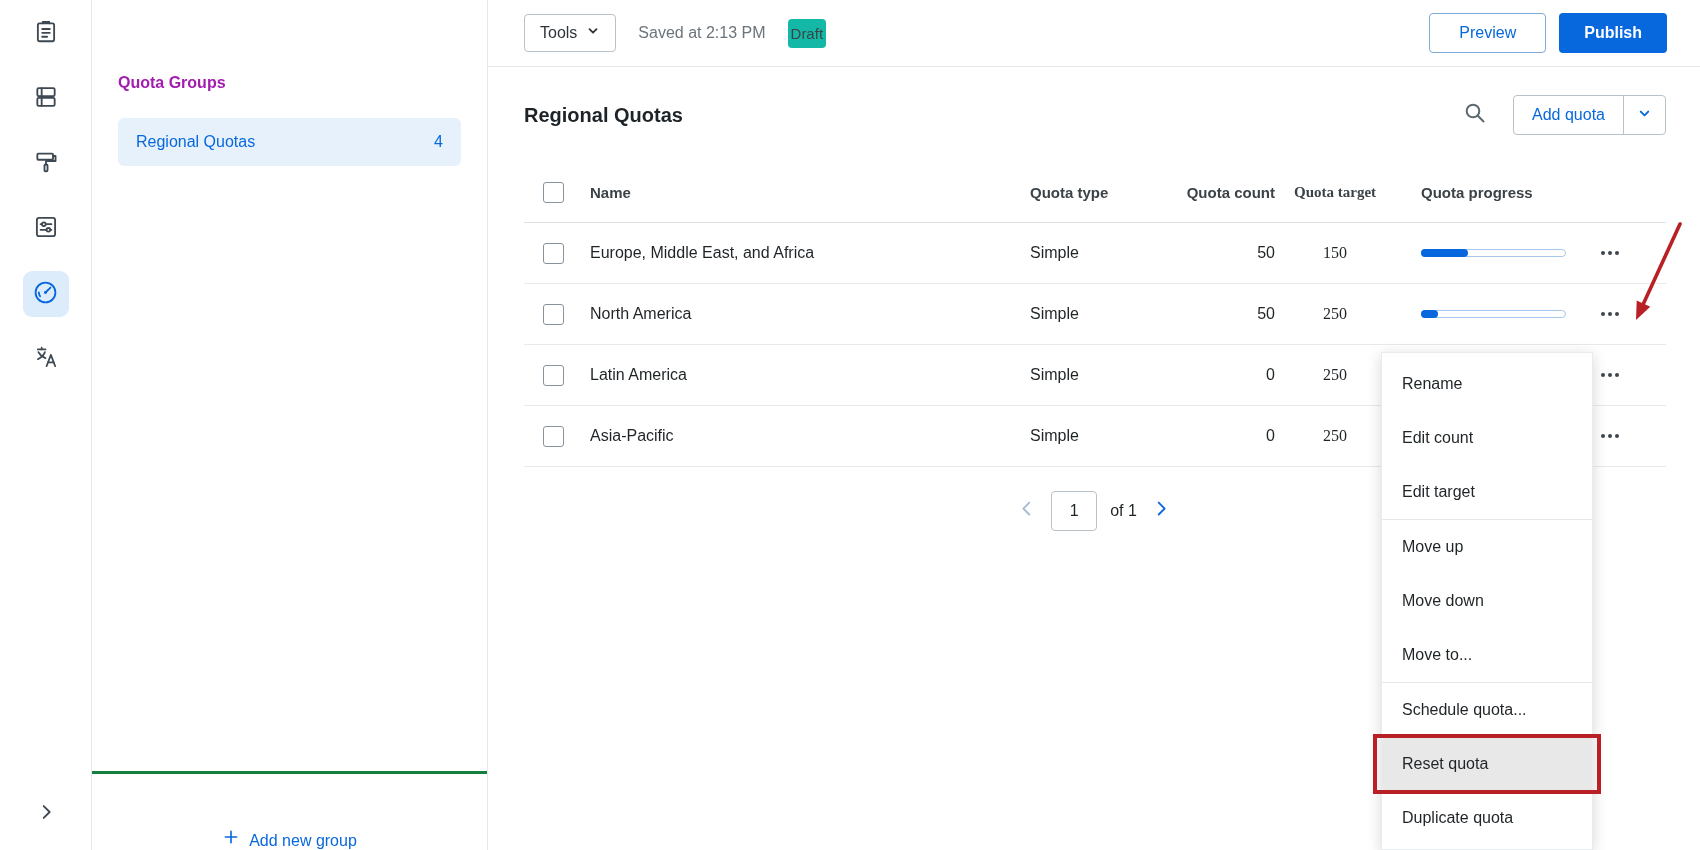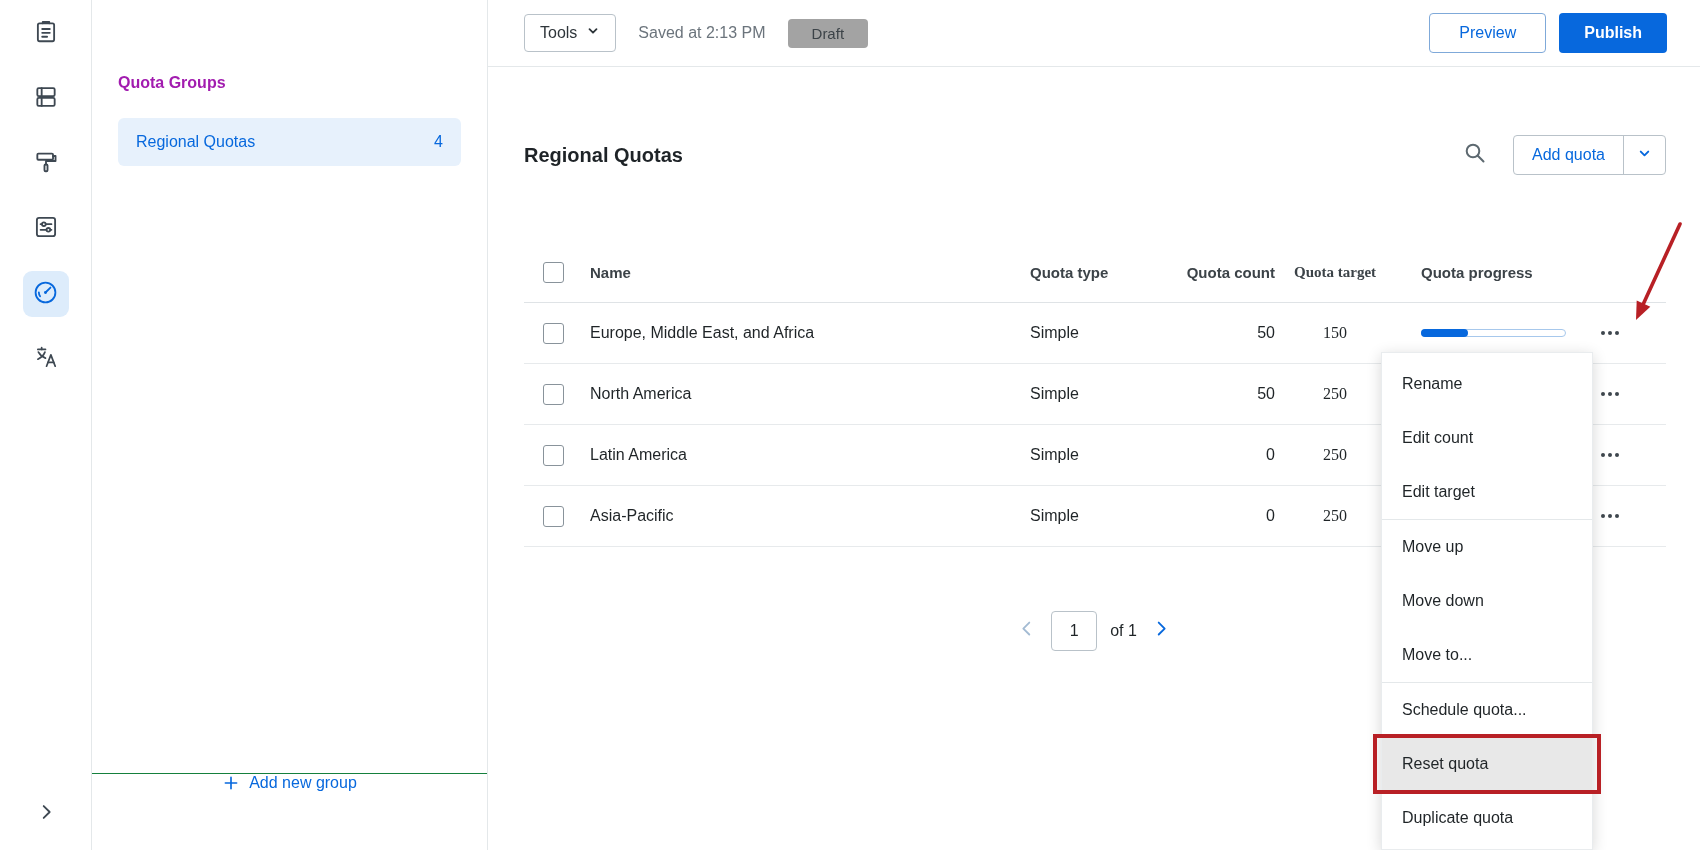--- a/index.html
+++ b/index.html
@@ -10,28 +10,28 @@
   .rail{width:92px;flex-shrink:0;border-right:1px solid #e4e8ea;display:flex;flex-direction:column;align-items:center;padding-top:11px;gap:19px;box-sizing:border-box;background:#fff;}
   .rail-icon{width:46px;height:46px;border-radius:9px;display:flex;align-items:center;justify-content:center;color:#3e4852;cursor:pointer;}
   .rail-icon.selected{background:#ddecfb;color:#0768dd;}
   .rail-expand{margin-top:auto;margin-bottom:16px;width:40px;height:40px;display:flex;align-items:center;justify-content:center;color:#3e4852;cursor:pointer;}
 
   
   .panel{width:396px;flex-shrink:0;border-right:1px solid #e4e8ea;position:relative;padding:24px 26px 0;box-sizing:border-box;background:#fff;}
   .panel-title{font-size:19px;font-weight:500;color:#1e2327;}
   .groups-heading{margin-top:50px;font-size:16px;font-weight:700;color:#a21caf;}
   .group-item{margin-top:26px;height:48px;background:#e7f1fc;border-radius:6px;display:flex;align-items:center;justify-content:space-between;padding:0 18px;color:#0768dd;font-size:16px;cursor:pointer;}
-  .panel-footer{position:absolute;bottom:0;left:0;right:0;height:76px;border-top:1px solid #15803d;display:flex;align-items:flex-start;justify-content:center;color:#0768dd;font-size:16px;gap:9px;cursor:pointer;}
-
-  
-  .main{flex:1;display:flex;flex-direction:column;min-width:0;background:#fff;gap:40px;}
+  .panel-footer{position:absolute;bottom:0;left:0;right:0;height:76px;border-top:3px solid #15803d;display:flex;align-items:flex-end;justify-content:center;color:#0768dd;font-size:16px;gap:9px;cursor:pointer;}
+
+  
+  .main{flex:1;display:flex;flex-direction:column;min-width:0;background:#fff;}
   .topbar{height:67px;flex-shrink:0;border-bottom:1px solid #e4e8ea;display:flex;align-items:center;padding:0 33px 0 36px;box-sizing:border-box;}
   .tools-btn{display:flex;align-items:center;gap:9px;border:1px solid #b9c2c9;border-radius:4px;padding:9px 15px;font-size:16px;color:#2e353a;background:#fff;cursor:pointer;}
   .saved-text{margin-left:22px;color:#6b747c;font-size:16px;}
-  .draft-badge{margin-left:22px;background:#a3a3a3;border-radius:4px;padding:6px 24px;font-size:15px;color:#3c4348;}
+  .draft-badge{margin-left:22px;background:#14b8a6;border-radius:4px;padding:6px 3px;font-size:15px;color:#3c4348;}
   .topbar-spacer{flex:1;}
   .preview-btn{border:1px solid #7fa9d9;color:#0768dd;background:#fff;border-radius:4px;padding:10px 29px;font-size:16px;cursor:pointer;}
   .publish-btn{margin-left:13px;background:#0768dd;color:#fff;border-radius:4px;padding:11px 25px;font-size:16px;border:none;cursor:pointer;font-weight:bold;}
 
   .section-header{display:flex;align-items:center;padding:28px 34px 0 36px;}
   .section-title{font-size:20px;font-weight:700;flex:1;color:#1e2327;}
   .search-btn{color:#5d6970;margin-right:26px;display:flex;align-items:center;cursor:pointer;}
   .addq{display:flex;border:1px solid #b9c2c9;border-radius:4px;overflow:hidden;background:#fff;}
   .addq-main{padding:10px 18px;color:#0768dd;font-size:16px;cursor:pointer;}
   .addq-caret{border-left:1px solid #b9c2c9;padding:0 13px;display:flex;align-items:center;color:#0768dd;cursor:pointer;}

